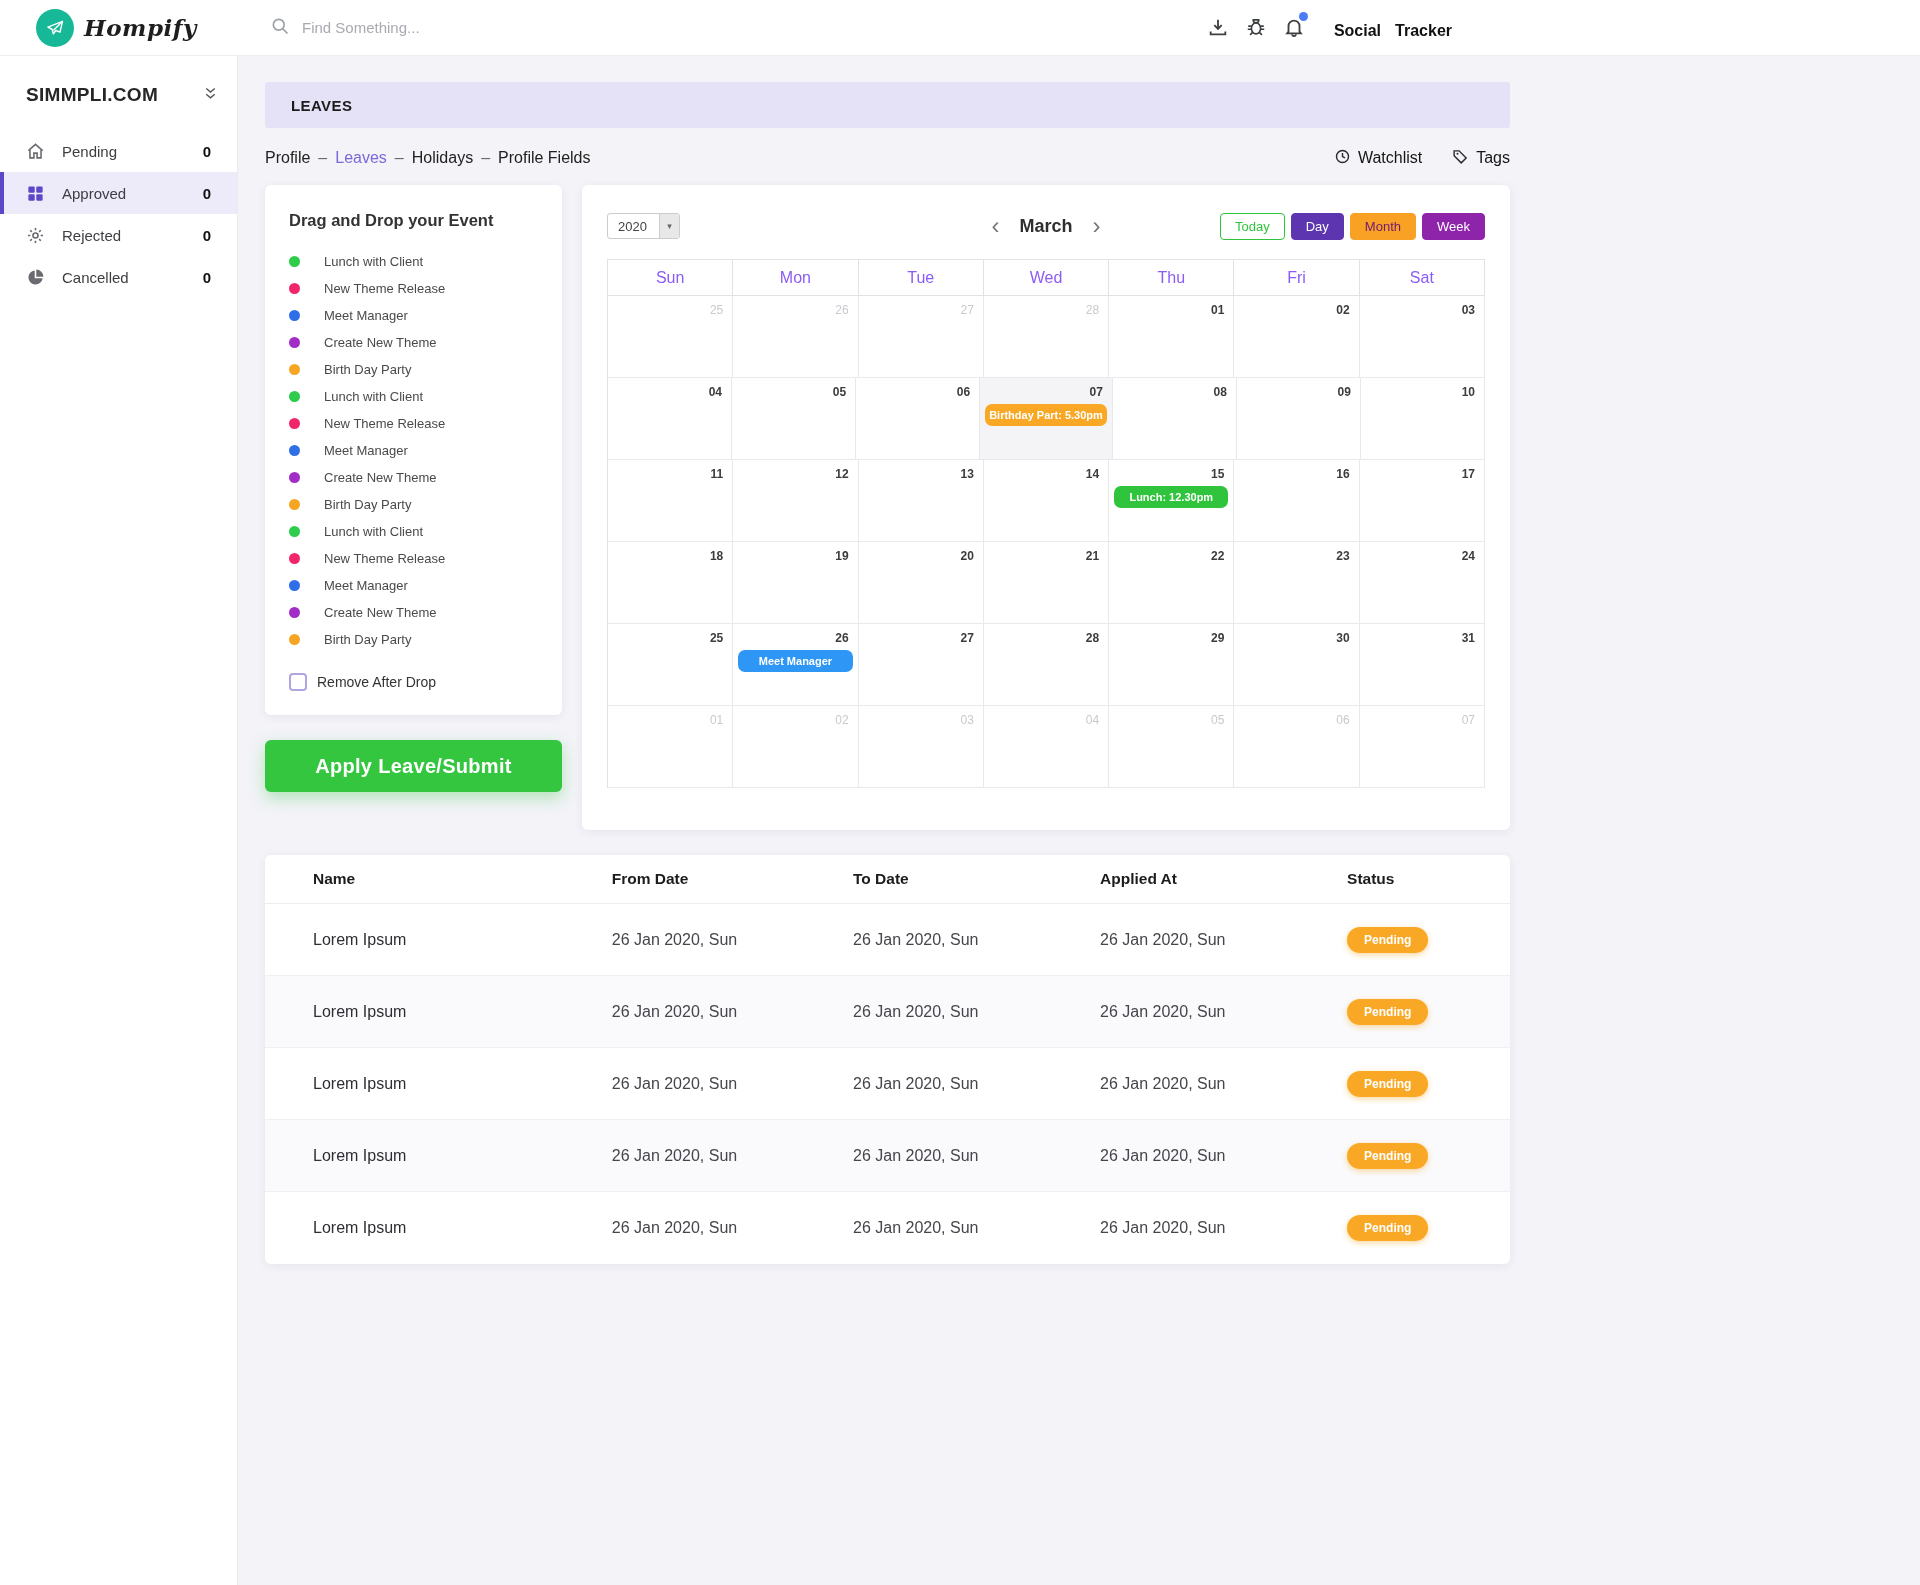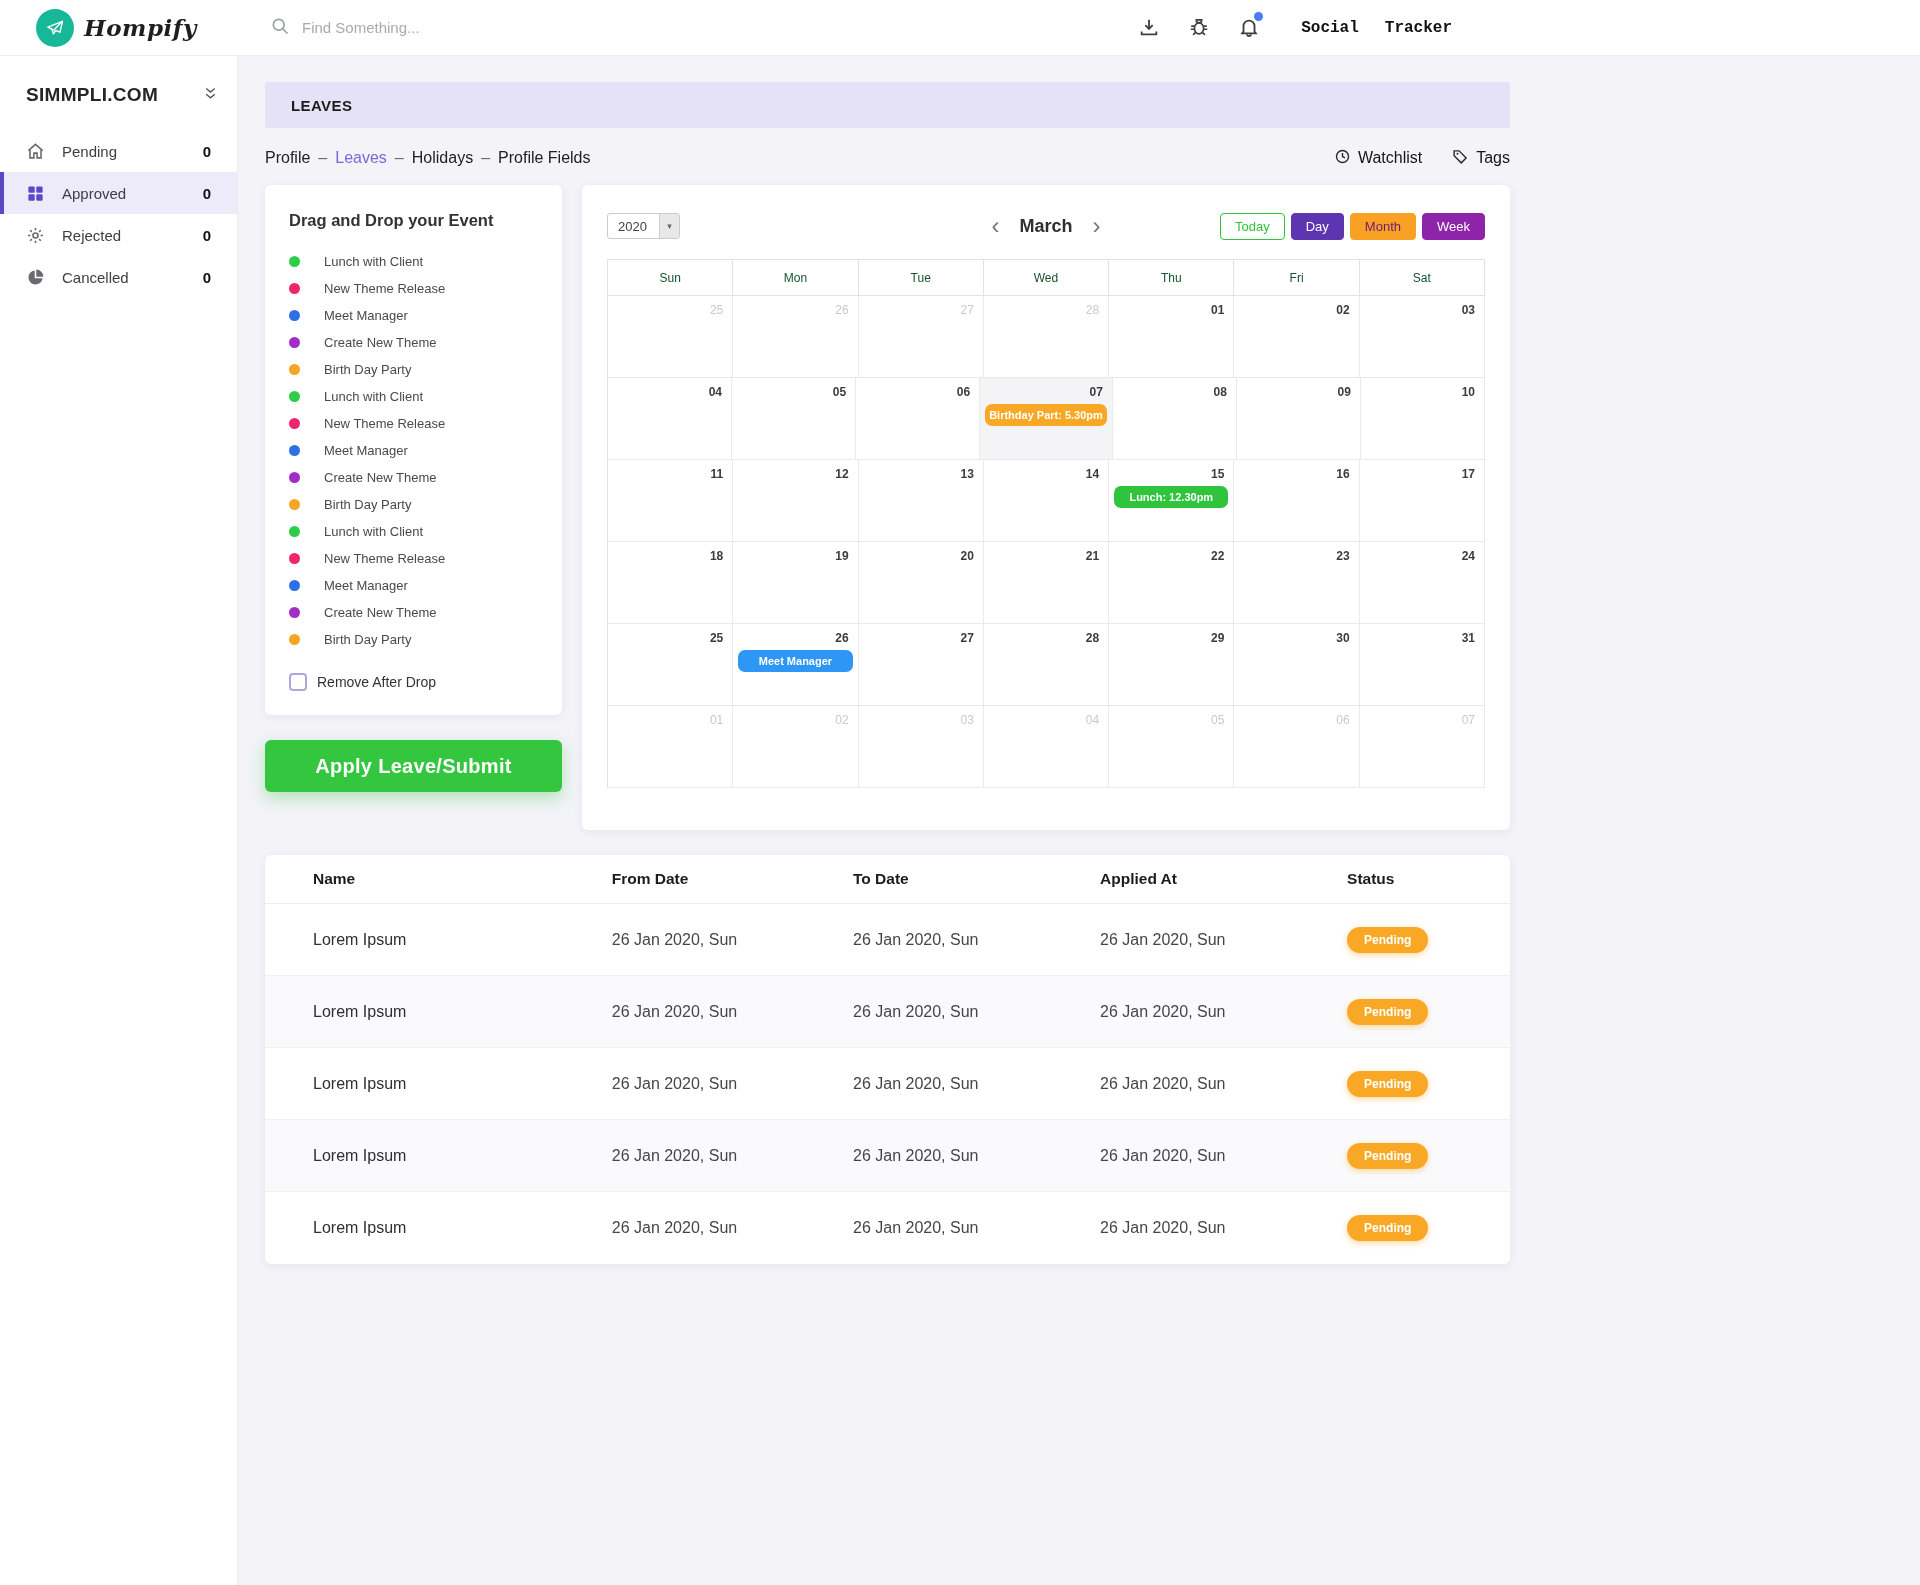--- a/index.html
+++ b/index.html
@@ -9,21 +9,21 @@
   
   header { height:56px; background:#fff; display:flex; align-items:center; border-bottom:1px solid #ececf2; position:relative; z-index:2; }
   .logo-zone { width:238px; flex:none; display:flex; align-items:center; gap:10px; padding-left:36px; }
   .logo-mark { width:38px; height:38px; border-radius:50%; background:#17b897; display:flex; align-items:center; justify-content:center; flex:none; }
   .logo-mark svg { width:20px; height:20px; }
   .logo-text { font-family:"DejaVu Serif",serif; font-style:italic; font-weight:700; font-size:23px; color:#1e1e1e; letter-spacing:.5px; }
   .search { display:flex; align-items:center; gap:12px; margin-left:32px; }
   .search svg { width:20px; height:20px; }
   .search input { border:none; outline:none; font-size:15px; width:420px; color:#333; font-family:inherit; background:transparent; }
   .search input::placeholder { color:#a9a9b2; }
-  .header-right { margin-left:auto; margin-right:468px; display:flex; align-items:center; gap:26px;font-family:Liberation Mono, monospace; }
+  .header-right { margin-left:auto; margin-right:468px; display:flex; align-items:flex-end; gap:14px; }
   .hicon { background:none; border:none; width:24px; height:24px; position:relative; cursor:pointer; padding:0; }
   .hicon svg { width:22px; height:22px; }
   .bell-dot { position:absolute; top:-4px; right:-2px; width:9px; height:9px; border-radius:50%; background:#4b7bf5; }
   .hnav { font-size:16px; font-weight:600; color:#111; cursor:pointer; text-decoration:none; }
   .hnav.first { margin-left:14px; }
 
   
   .app { display:flex; height:1529px; }
   aside { width:238px; flex:none; background:#fff; border-right:1px solid #ebebf0; }
   .side-head { display:flex; align-items:center; justify-content:space-between; padding:28px 18px 24px 26px; }
@@ -75,21 +75,21 @@
   .year-val { padding:0 12px 0 10px; }
   .ys-btn { width:20px; height:26px; background:#e8e8e8; border-left:1px solid #ccc; display:flex; align-items:center; justify-content:center; font-size:9px; color:#666; }
   .cal-nav { position:absolute; left:50%; transform:translateX(-50%); display:flex; align-items:center; gap:20px; }
   .nav-ar { font-size:24px; color:#777; cursor:pointer; line-height:1; }
   .month { font-size:18px; font-weight:600; color:#2f2f2f; }
   .views { margin-left:auto; display:flex; gap:6px; }
   .view-btn { height:27px; padding:0 14px; border-radius:4px; border:1px solid transparent; font-size:13px; font-weight:500; cursor:pointer; font-family:inherit; }
 
   .cal-grid { border-top:1px solid #e2e2e6; border-left:1px solid #e2e2e6; }
   .cal-head, .cal-row { display:grid; grid-template-columns:repeat(7,1fr); }
-  .cal-h { height:36px; display:flex; align-items:center; justify-content:center; font-size:12px; color:#14532d; border-right:1px solid #e2e2e6; border-bottom:1px solid #e2e2e6; background:#fff; }
+  .cal-h { height:36px; display:flex; align-items:center; justify-content:center; font-size:16px; color:#8b5cf6; border-right:1px solid #e2e2e6; border-bottom:1px solid #e2e2e6; background:#fff; }
   .cal-cell { height:82px; border-right:1px solid #e9e9ed; border-bottom:1px solid #e9e9ed; position:relative; padding:26px 5px 5px; cursor:pointer; }
   .dnum { position:absolute; top:7px; right:9px; font-size:12px; font-weight:600; color:#3c3c3c; }
   .cal-cell.muted .dnum { color:#c9c9ce; font-weight:400; }
   .cal-cell.shaded { background:#f4f4f6; }
   .cal-ev { border-radius:7px; color:#fff; font-size:11px; font-weight:600; text-align:center; padding:5px 4px; cursor:pointer; white-space:nowrap; overflow:hidden; }
 
   
   .table-card { width:1245px; margin-top:25px; margin-bottom:40px; }
   .trow { display:grid; grid-template-columns:26% 21% 21.5% 21.5% auto; align-items:center; padding:0 48px; }
   .thead { height:49px; border-bottom:1px solid #ededf1; }

